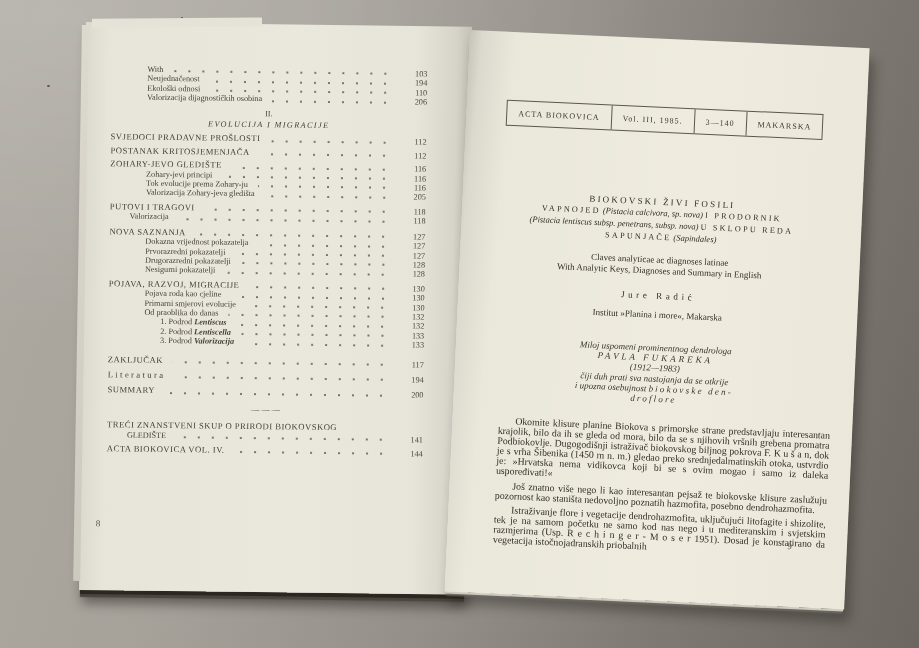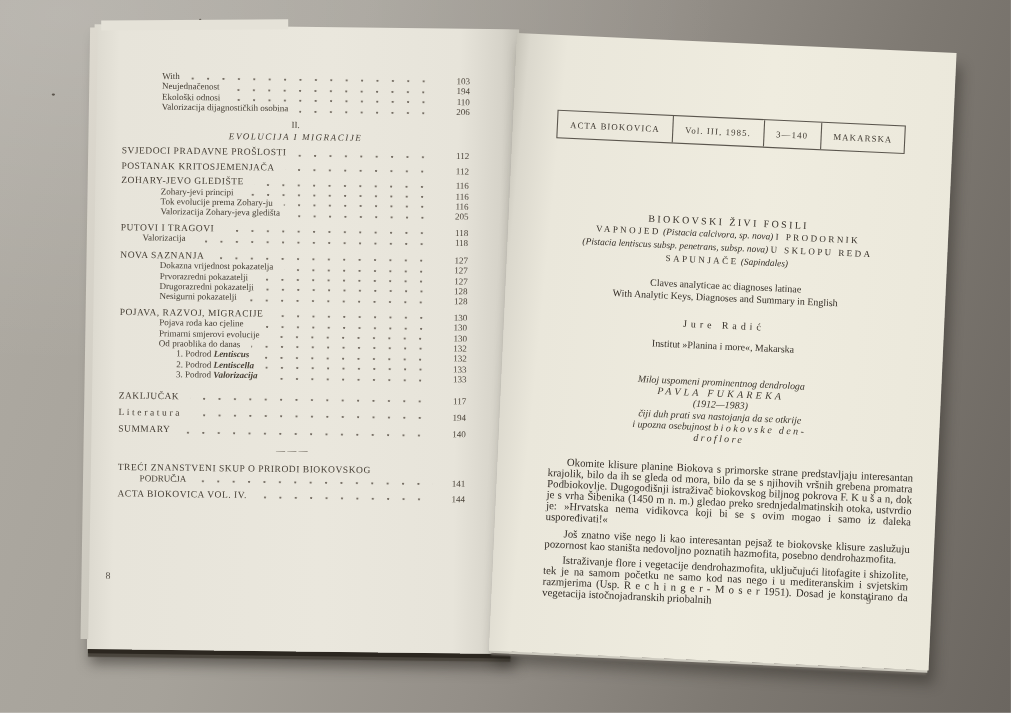--- a/index.html
+++ b/index.html
@@ -283,37 +283,37 @@
           <span class="tlabel">Literatura</span>
           <span class="tlabel-it"></span>
           <span class="tdots"></span>
           <span class="tpage">194</span>
         </div>
 
         <div class="trow lv0 mt6">
           <span class="tlabel">SUMMARY</span>
           <span class="tlabel-it"></span>
           <span class="tdots"></span>
-          <span class="tpage">140</span>
+          <span class="tpage">200</span>
         </div>
 
         <div class="trow ctr plain mt8">
           <span class="tlabel">— — —</span>
           <span class="tlabel-it"></span>
 
         </div>
 
         <div class="trow lv0 plain mt8">
           <span class="tlabel">TREĆI ZNANSTVENI SKUP O PRIRODI BIOKOVSKOG</span>
           <span class="tlabel-it"></span>
 
         </div>
 
         <div class="trow lv1">
-          <span class="tlabel">PODRUČJA</span>
+          <span class="tlabel">GLEDIŠTE</span>
           <span class="tlabel-it"></span>
           <span class="tdots"></span>
           <span class="tpage">141</span>
         </div>
 
         <div class="trow lv0 mt5">
           <span class="tlabel">ACTA BIOKOVICA VOL. IV.</span>
           <span class="tlabel-it"></span>
           <span class="tdots"></span>
           <span class="tpage">144</span>

